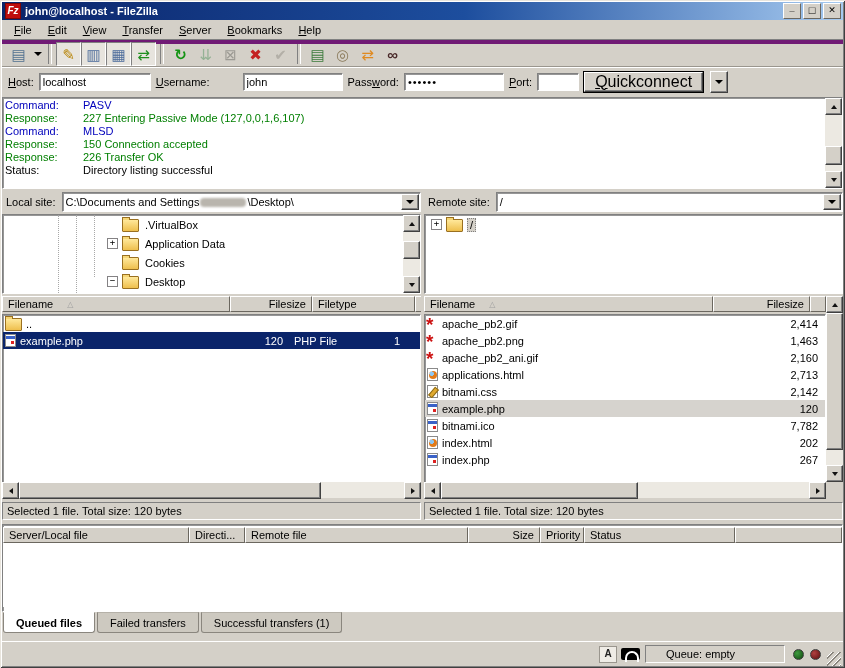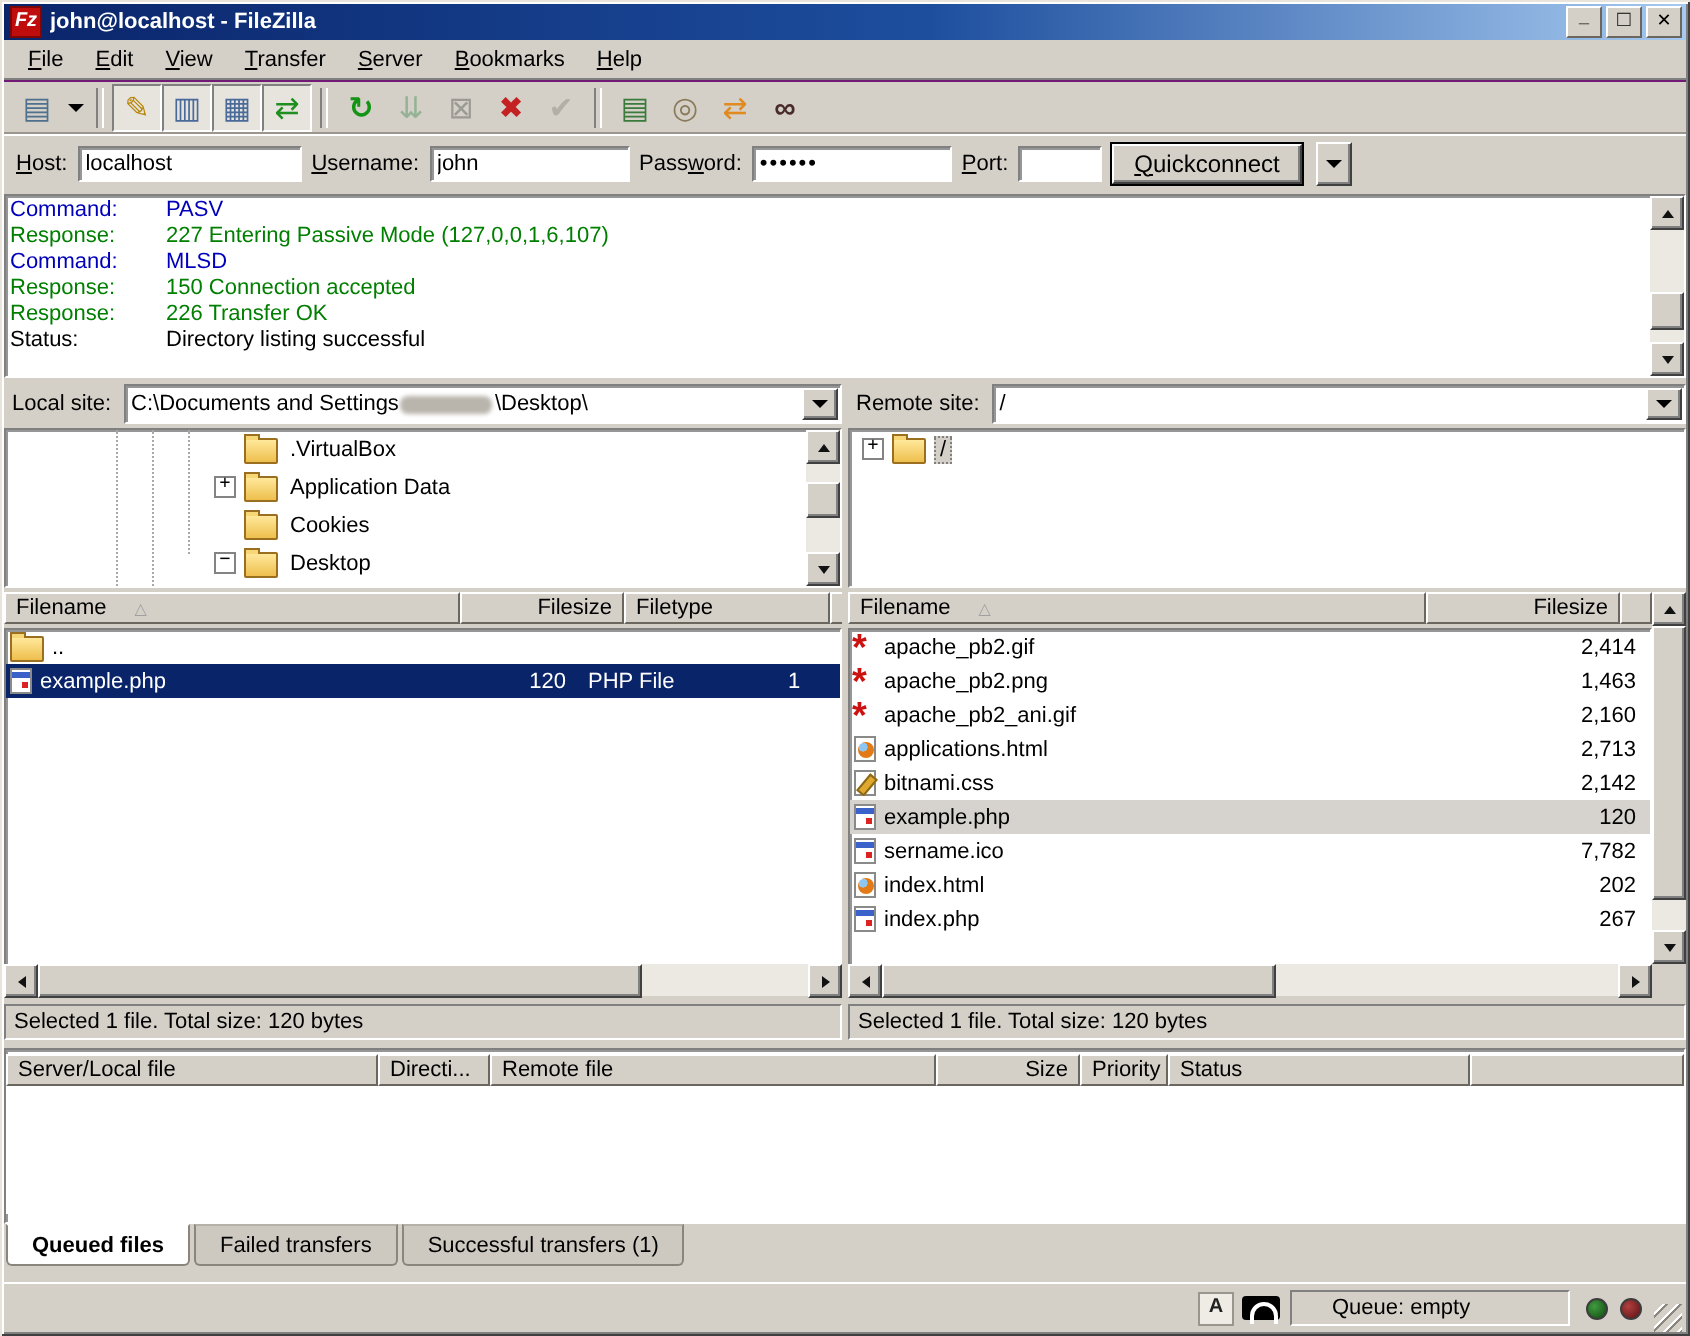--- a/index.html
+++ b/index.html
@@ -19,21 +19,21 @@
     font-weight:bold;font-style:italic;font-size:10px;line-height:13px;text-align:center;margin:0 4px 0 1px;flex:none;}
   .title-text{color:#fff;font-weight:bold;flex:1;white-space:nowrap;overflow:hidden;}
   .win-btns{display:flex;gap:2px;}
   .win-btn{width:16px;height:14px;position:relative;}
   .win-btn::before{position:absolute;left:0;right:0;top:0;bottom:0;text-align:center;font-size:9px;line-height:13px;font-weight:bold;color:#000;}
   .btn-min::before{content:"_";line-height:8px;}
   .btn-max::before{content:"❐";content:"□";font-size:11px;}
   .btn-close::before{content:"✕";}
   
   .menubar{position:absolute;left:2px;top:21px;right:2px;height:19px;display:flex;align-items:center;
-    border-bottom:1px solid #701a75;box-shadow:0 -1px 0 #808080 inset;padding-left:4px;}
+    border-bottom:4px solid #701a75;box-shadow:0 -1px 0 #808080 inset;padding-left:4px;}
   .menu-item{padding:2px 8px 3px 8px;cursor:default;}
   
   .toolbar{position:absolute;left:2px;top:41px;right:2px;height:26px;display:flex;align-items:center;padding-left:4px;
     border-bottom:1px solid #fff;box-shadow:0 -1px 0 #9a968e inset;}
   .tb-sep{width:2px;height:20px;margin:0 4px;border-left:1px solid #808080;border-right:1px solid #fff;}
   .tb-btn{width:23px;height:22px;display:flex;align-items:center;justify-content:center;position:relative;flex:none;border:1px solid transparent;}
   .tb-btn.pressed{border-color:#808080 #fff #fff #808080;background:#e7e4de;}
   .tb-btn span::before{font-size:15px;line-height:1;}
   .tb-drop{width:13px;height:22px;display:flex;align-items:center;justify-content:center;}
   .tb-drop::before{content:"";border:4px solid transparent;border-top:4px solid #000;margin-top:4px;}
@@ -49,22 +49,22 @@
   .g-recon::before{content:"✔";color:#b3afa7;}
   .g-filter::before{content:"▤";color:#3a7a3a;}
   .g-compare::before{content:"◎";color:#8a7a5a;}
   .g-sync::before{content:"⇄";color:#e08a20;}
   .g-find::before{content:"∞";color:#4a2a2a;font-weight:bold;}
   
   .qcbar{position:absolute;left:2px;top:68px;right:2px;height:27px;display:flex;align-items:center;gap:5px;padding-left:6px;}
   .qc-label{white-space:nowrap;}
   .qc-input{height:16px;background:#fff;border:1px solid;border-color:#808080 #fff #fff #808080;
     box-shadow:inset 1px 1px 0 rgba(64,64,64,.55);font-family:inherit;font-size:11px;padding:0 3px;}
-  .qc-host{width:104px;}.qc-user{width:92px;}.qc-pass{width:92px;letter-spacing:1px;}.qc-port{width:34px;}
-  .qc-btn{height:20px;padding:0 10px;font-family:inherit;font-size:12px;background:#d4d0c8;
+  .qc-host{width:104px;}.qc-user{width:92px;margin-left:28px;}.qc-pass{width:92px;letter-spacing:1px;}.qc-port{width:34px;}
+  .qc-btn{height:20px;padding:0 10px;font-family:inherit;font-size:16px;background:#d4d0c8;
     border:1px solid;border-color:#fff #404040 #404040 #fff;box-shadow:inset -1px -1px 0 #808080, 0 0 0 1px #000;}
   .qc-drop{width:16px;height:20px;background:#d4d0c8;border:1px solid;border-color:#fff #404040 #404040 #fff;
     box-shadow:inset -1px -1px 0 #808080;display:flex;align-items:center;justify-content:center;margin-left:2px;}
   .qc-drop::before{content:"";border:4px solid transparent;border-top:4px solid #000;margin-top:4px;}
   
   .log{position:absolute;left:2px;top:97px;right:2px;height:90px;background:#fff;
     border:1px solid;border-color:#808080 #fff #fff #808080;box-shadow:inset 1px 1px 0 rgba(64,64,64,.55);}
   .log-rows{position:absolute;left:2px;top:1px;right:18px;bottom:1px;overflow:hidden;}
   .log-row{display:flex;height:13px;line-height:13px;white-space:nowrap;}
   .log-row .lab{width:78px;flex:none;}
@@ -436,21 +436,21 @@
       <div class="frow sel-inactive">
           <div class="c-name" style="flex:1;">
             <span class="ficon i-php"></span>
             <span>example.php</span>
           </div>
           <div class="c-num" style="width:95px;">120</div>
         </div>
       <div class="frow">
           <div class="c-name" style="flex:1;">
             <span class="ficon i-php"></span>
-            <span>sername.ico</span>
+            <span>bitnami.ico</span>
           </div>
           <div class="c-num" style="width:95px;">7,782</div>
         </div>
       <div class="frow">
           <div class="c-name" style="flex:1;">
             <span class="ficon i-html"></span>
             <span>index.html</span>
           </div>
           <div class="c-num" style="width:95px;">202</div>
         </div>

